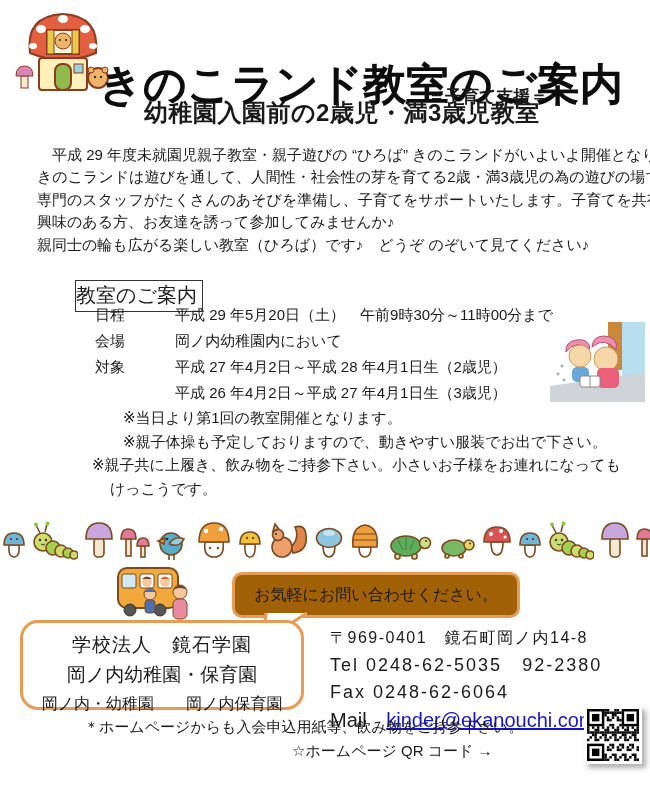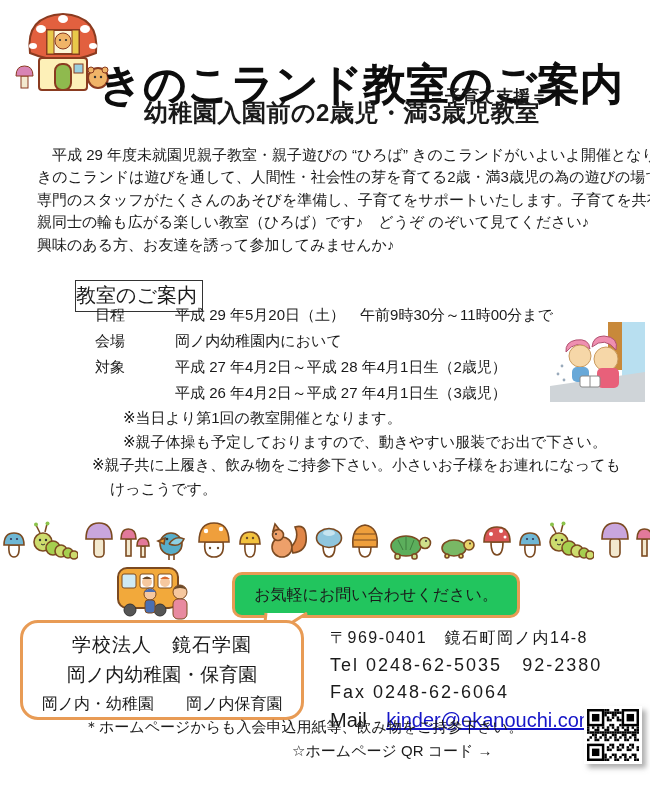--- a/index.html
+++ b/index.html
@@ -34,25 +34,25 @@
 
   
   .border-strip{position:absolute;left:2px;top:511px;width:648px;height:50px;display:flex;
                 align-items:flex-end;gap:6px;overflow:hidden;}
   .bicon{flex:none;display:block;line-height:0;}
 
   
   .bus{position:absolute;left:116px;top:556px;}
   .bubble{position:absolute;left:232px;top:572px;width:282px;height:40px;border:3px solid #e89b55;
           border-radius:10px;display:flex;align-items:center;justify-content:center;
-          font-size:16px;background:#22c55e;}
+          font-size:16px;background:#a16207;}
   .bubble-tail{position:absolute;left:26px;bottom:-27px;line-height:0;}
 
   
-  .org-box{position:absolute;left:20px;top:620px;width:284px;height:100px;border:3px solid #e89b55;
+  .org-box{position:absolute;left:20px;top:620px;width:284px;height:90px;border:3px solid #e89b55;
            border-radius:18px;box-sizing:border-box;text-align:center;padding-top:9px;background:#fff;}
   .org1{font-size:19px;letter-spacing:1px;white-space:nowrap;}
   .org2{font-size:19px;margin-top:4px;white-space:nowrap;}
   .org3{font-size:16px;margin-top:6px;white-space:nowrap;}
 
   .contact{position:absolute;left:330px;top:628px;font-size:16px;}
   .c-row{white-space:nowrap;}
   .c-postal{letter-spacing:1.5px;}
   .c-tel{font-size:18px;letter-spacing:2px;margin-top:4px;}
   .c-fax{font-size:18px;letter-spacing:2px;margin-top:5px;}
@@ -98,22 +98,22 @@
   </div>
 
   <div class="title">きのこランド教室のご案内</div>
   <div class="support-tag">＝子育て支援＝</div>
   <div class="subtitle">幼稚園入園前の2歳児・満3歳児教室</div>
 
   <div class="intro">
     <div>　平成 29 年度未就園児親子教室・親子遊びの “ひろば” きのこランドがいよいよ開催となります。</div>
     <div>きのこランドは遊びを通して、人間性・社会性の芽を育てる2歳・満3歳児の為の遊びの場です。</div>
     <div>専門のスタッフがたくさんのあそびを準備し、子育てをサポートいたします。子育てを共有し、</div>
+    <div>興味のある方、お友達を誘って参加してみませんか♪</div>
     <div>親同士の輪も広がる楽しい教室（ひろば）です♪　どうぞ のぞいて見てください♪</div>
-    <div>興味のある方、お友達を誘って参加してみませんか♪</div>
   </div>
 
   <div class="guide-label">教室のご案内</div>
   <div class="guide-rows">
     <div class="grow">
       <span class="lab">日程</span>
       <span class="val">平成 29 年5月20日（土）　午前9時30分～11時00分まで</span>
     </div>
     <div class="grow">
       <span class="lab">会場</span>

